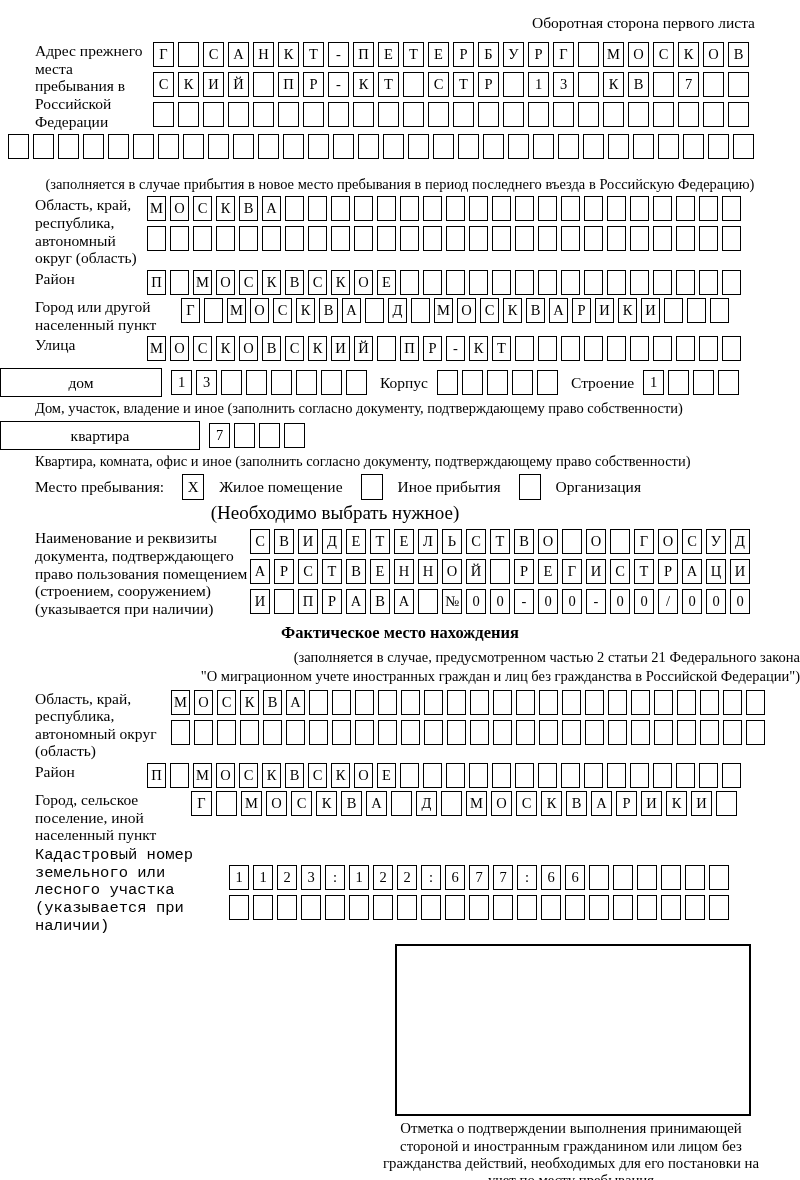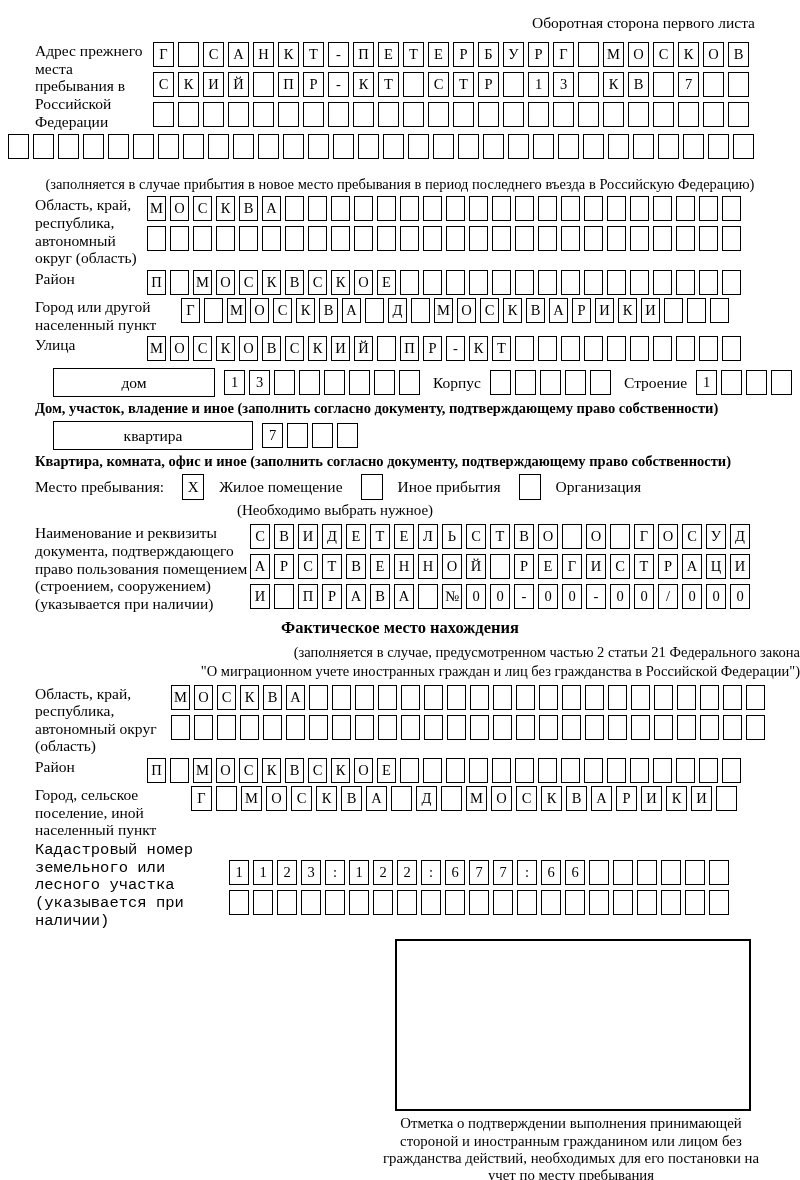--- a/index.html
+++ b/index.html
@@ -29,39 +29,39 @@
 
   .w120{ width:118px; } .w112{ width:112px; } .w146{ width:146px; }
   .w215{ width:215px; } .w136{ width:136px; } .w156{ width:156px; } .w194{ width:194px;font-family:Liberation Mono, monospace; }
 
   .caption{ text-align:center; font-size:14.5px; margin-top:17px; }
   .h-section{ text-align:center; font-weight:bold; font-size:16.5px; margin-top:5px; }
   .subnote{ text-align:right; font-size:14.5px; margin-top:2px; }
 
   .fullrow{ margin-left:8px; margin-top:4px; }
 
-  .houserow{ display:flex; align-items:center; margin-left:33px; margin-top:7px;padding-left:20px; }
+  .houserow{ display:flex; align-items:center; margin-top:7px; }
   .wbox{
     border:1.7px solid #000; height:29px; box-sizing:border-box;
     display:flex; align-items:center; justify-content:center; font-size:15.5px;
   }
   .wbox.dom{ width:162px; margin-right:9px; }
   .wbox.kv{ width:200px; margin-right:9px; }
   .inlinelbl{ font-size:15.5px; margin:0 9px 0 13px; }
 
   .stay{ display:flex; align-items:center; margin-left:35px; margin-top:4px; font-size:15.5px; }
   .cbox{
     width:22px; height:26px; border:1.6px solid #000; box-sizing:border-box;
     display:flex; align-items:center; justify-content:center; font-size:15px;
     margin:0 15px 0 18px; flex:0 0 auto;
   }
   .cbox:first-of-type{ margin-left:10px; }
-  .staynote{ width:300px; margin-left:185px; text-align:center; font-size:15px; margin-top:2px; }
-
-  .leftnote{ margin-left:35px; font-size:14.5px; margin-top:3px;font-weight:bold; }
+  .staynote{ width:300px; margin-left:185px; text-align:center; font-size:19px; margin-top:2px; }
+
+  .leftnote{ margin-left:35px; font-size:14.5px; margin-top:3px; }
 
   .stampbox{
     margin-left:395px; margin-top:9px;
     width:356px; height:172px; border:2px solid #000; box-sizing:border-box;
   }
   .stampnote{
     margin-left:375px; margin-top:4px; width:392px;
     text-align:center; font-size:14.8px; line-height:1.17;
   }
 </style>

